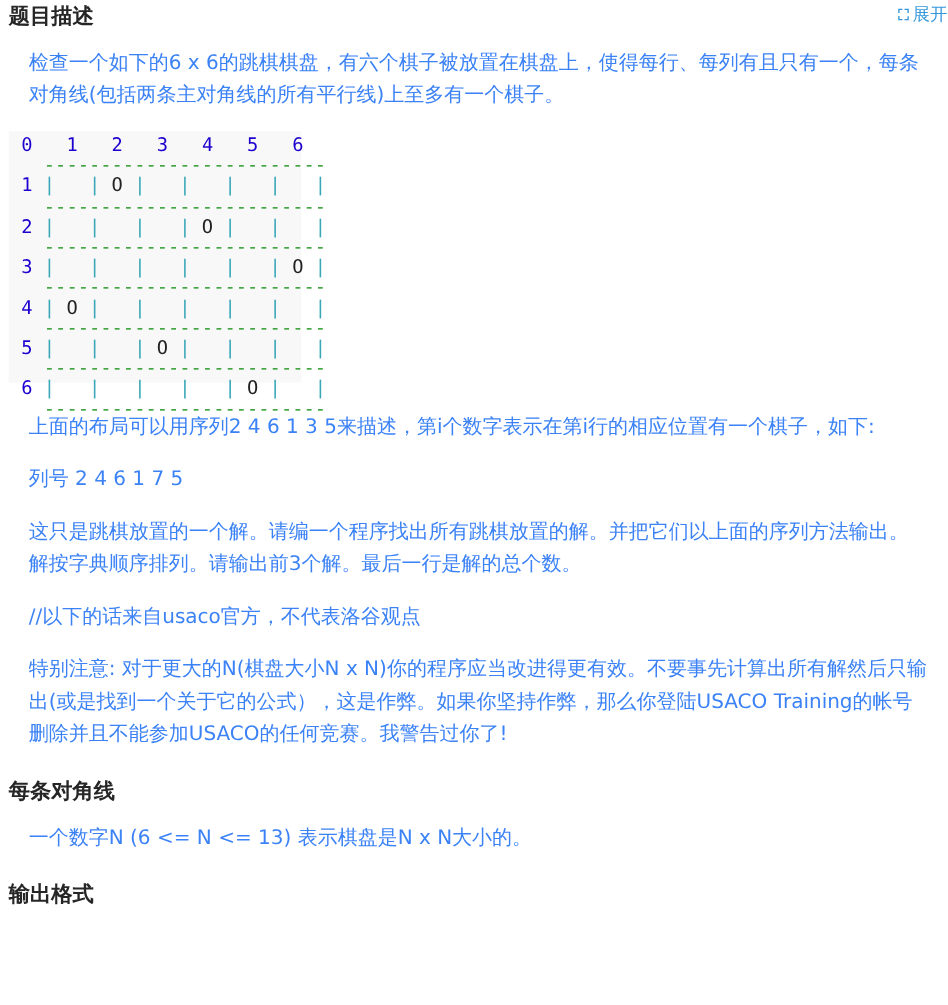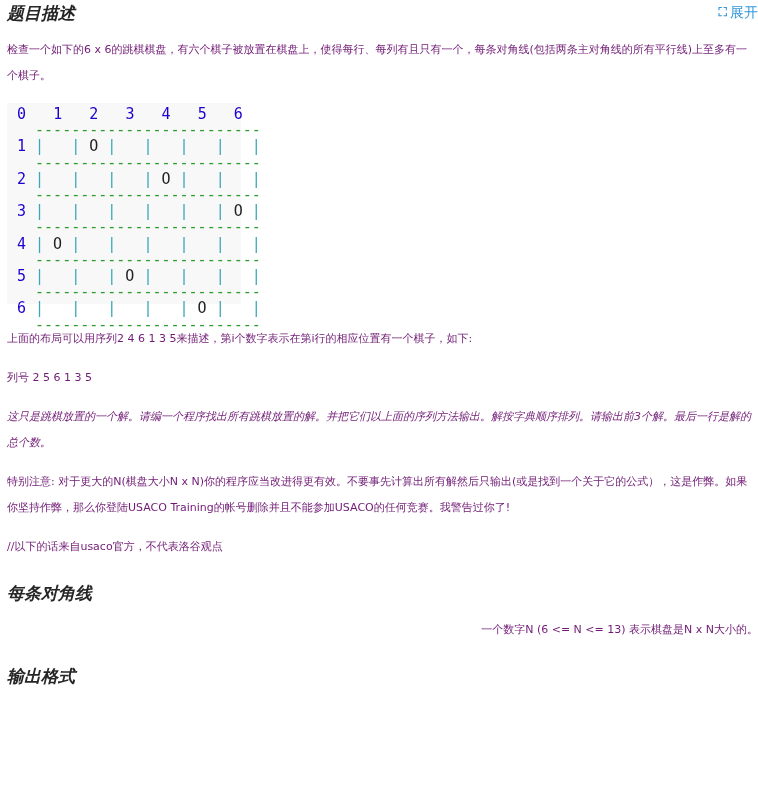--- a/index.html
+++ b/index.html
@@ -4,30 +4,30 @@
 <style>
   html, body { margin: 0; padding: 0; background: #ffffff; }
   body {
     width: 758px; height: 804px; overflow: hidden; position: relative;
     font-family: "DejaVu Sans", "Liberation Sans", sans-serif;
     color: #262626;
   }
   .page { position: absolute; left: 7px; top: 0; width: 751px; }
   .section-title {
     font-size: 17px; font-weight: bold; color: #262626;
-    margin: 0; height: 26px; line-height: 26px; font-style: italic;
+    margin: 0; height: 26px; line-height: 26px;
   }
   .header-row { position: relative; height: 26px; }
   .expand-btn {
     position: absolute; right: 0; top: 2px;
     font-size: 14px; color: #3498db; cursor: pointer;
     display: flex; align-items: center; gap: 4px; line-height: 20px;
   }
   .expand-icon { font-size: 12px; font-weight: bold; letter-spacing: -1px; color: #3498db; }
-  p { margin: 0; font-size: 11px; line-height: 26px; color: #701a75; }
+  p { margin: 16px; font-size: 16px; line-height: 26px; color: #3b82f6; }
   pre.board {
     margin: 0; background: #f8f8f8; width: 234px; height: 201px;
     font-family: "DejaVu Sans Mono", "Liberation Mono", monospace;
     font-size: 15px; line-height: 16.2px; padding: 3px 0 0 10px;
     box-sizing: border-box; color: #222;
   }
   .num { color: #1c00cf; }
   .dash { color: #2e9b2e; }
   .pipe { color: #3aa7b8; }
 </style>
@@ -55,22 +55,22 @@
 <span class="num">3</span> <span class="pipe">|</span>   <span class="pipe">|</span>   <span class="pipe">|</span>   <span class="pipe">|</span>   <span class="pipe">|</span>   <span class="pipe">|</span> O <span class="pipe">|</span>
   <span class="dash">-------------------------</span>
 <span class="num">4</span> <span class="pipe">|</span> O <span class="pipe">|</span>   <span class="pipe">|</span>   <span class="pipe">|</span>   <span class="pipe">|</span>   <span class="pipe">|</span>   <span class="pipe">|</span>
   <span class="dash">-------------------------</span>
 <span class="num">5</span> <span class="pipe">|</span>   <span class="pipe">|</span>   <span class="pipe">|</span> O <span class="pipe">|</span>   <span class="pipe">|</span>   <span class="pipe">|</span>   <span class="pipe">|</span>
   <span class="dash">-------------------------</span>
 <span class="num">6</span> <span class="pipe">|</span>   <span class="pipe">|</span>   <span class="pipe">|</span>   <span class="pipe">|</span>   <span class="pipe">|</span> O <span class="pipe">|</span>   <span class="pipe">|</span>
   <span class="dash">-------------------------</span></pre>
 
   <p style="margin-top:22px;">上面的布局可以用序列2 4 6 1 3 5来描述，第i个数字表示在第i行的相应位置有一个棋子，如下:</p>
-  <p style="margin-top:13px;">列号 2 5 6 1 3 5</p>
-  <p style="margin-top:13px;font-style:italic;">这只是跳棋放置的一个解。请编一个程序找出所有跳棋放置的解。并把它们以上面的序列方法输出。解按字典顺序排列。请输出前3个解。最后一行是解的总个数。</p>
+  <p style="margin-top:13px;">列号 2 4 6 1 7 5</p>
+  <p style="margin-top:13px;">这只是跳棋放置的一个解。请编一个程序找出所有跳棋放置的解。并把它们以上面的序列方法输出。解按字典顺序排列。请输出前3个解。最后一行是解的总个数。</p>
+  <p style="margin-top:13px;">//以下的话来自usaco官方，不代表洛谷观点</p>
   <p style="margin-top:13px;">特别注意: 对于更大的N(棋盘大小N x N)你的程序应当改进得更有效。不要事先计算出所有解然后只输出(或是找到一个关于它的公式），这是作弊。如果你坚持作弊，那么你登陆USACO Training的帐号删除并且不能参加USACO的任何竞赛。我警告过你了!</p>
-  <p style="margin-top:13px;">//以下的话来自usaco官方，不代表洛谷观点</p>
 
   <h3 class="section-title" style="margin-top:20px;">每条对角线</h3>
-  <p style="margin-top:11px;text-align:right;">一个数字N (6 &lt;= N &lt;= 13) 表示棋盘是N x N大小的。</p>
+  <p style="margin-top:11px;">一个数字N (6 &lt;= N &lt;= 13) 表示棋盘是N x N大小的。</p>
 
   <h3 class="section-title" style="margin-top:20px;">输出格式</h3>
 </div>
 
 </body></html>

